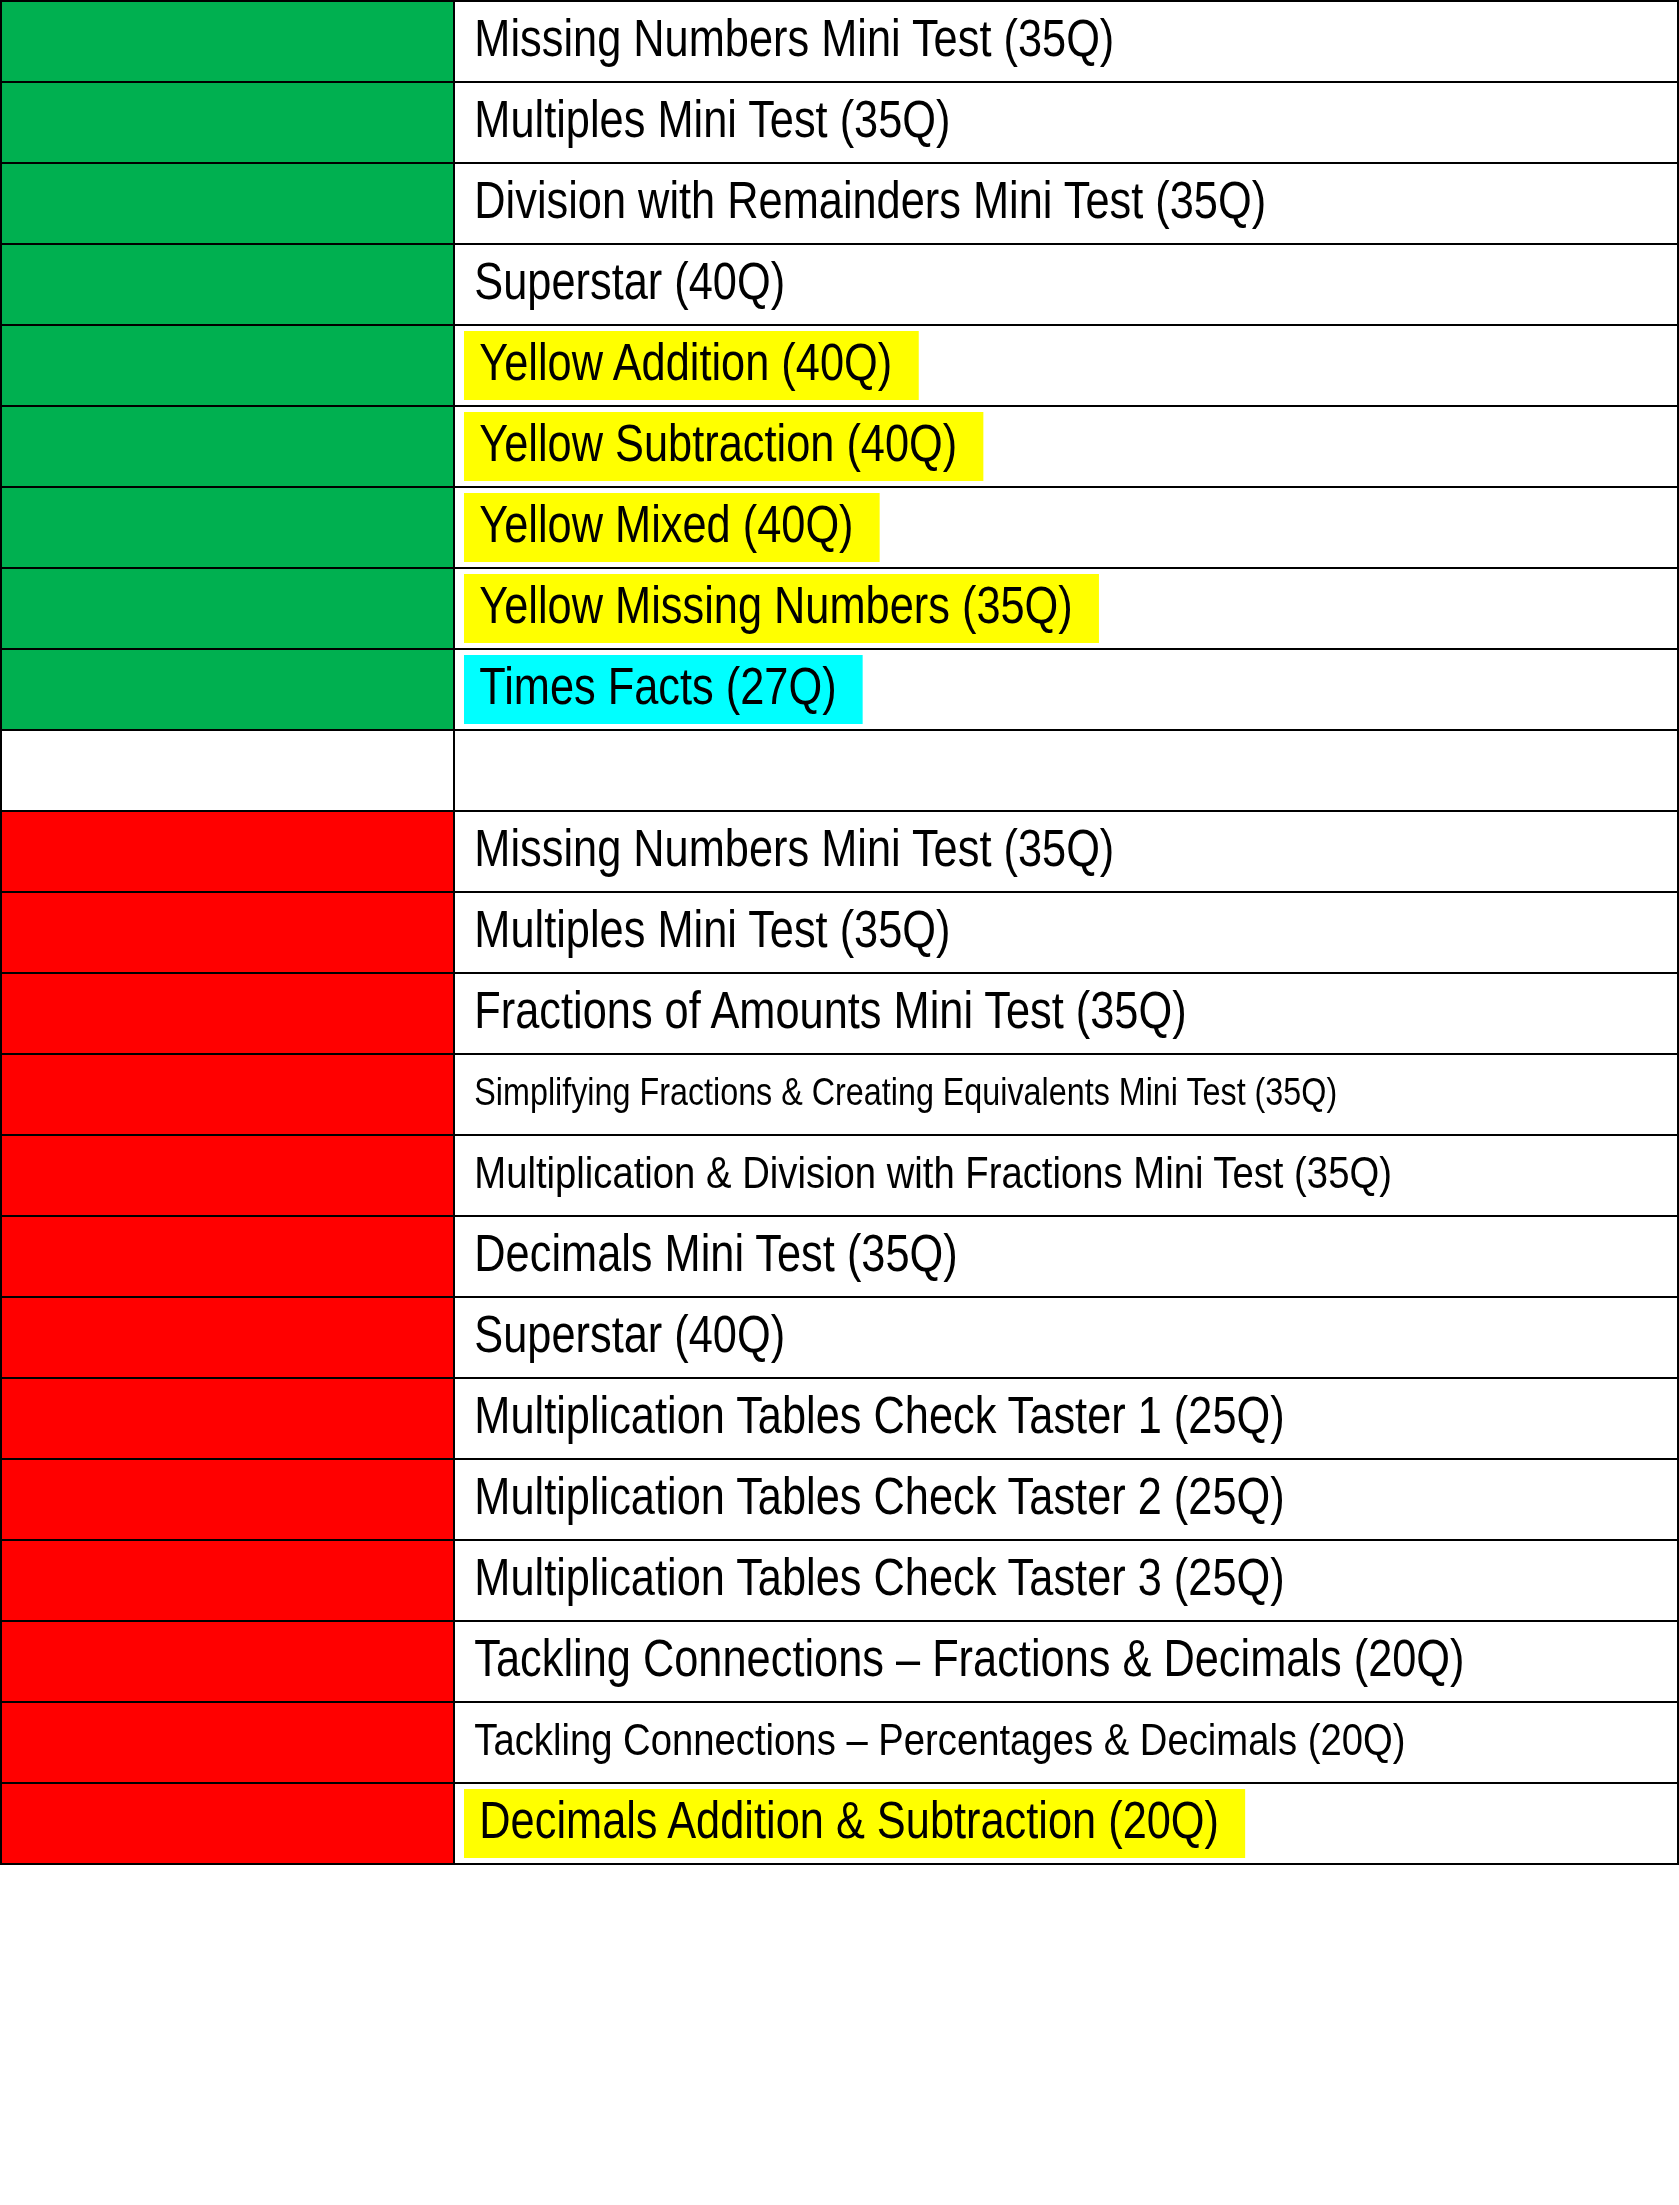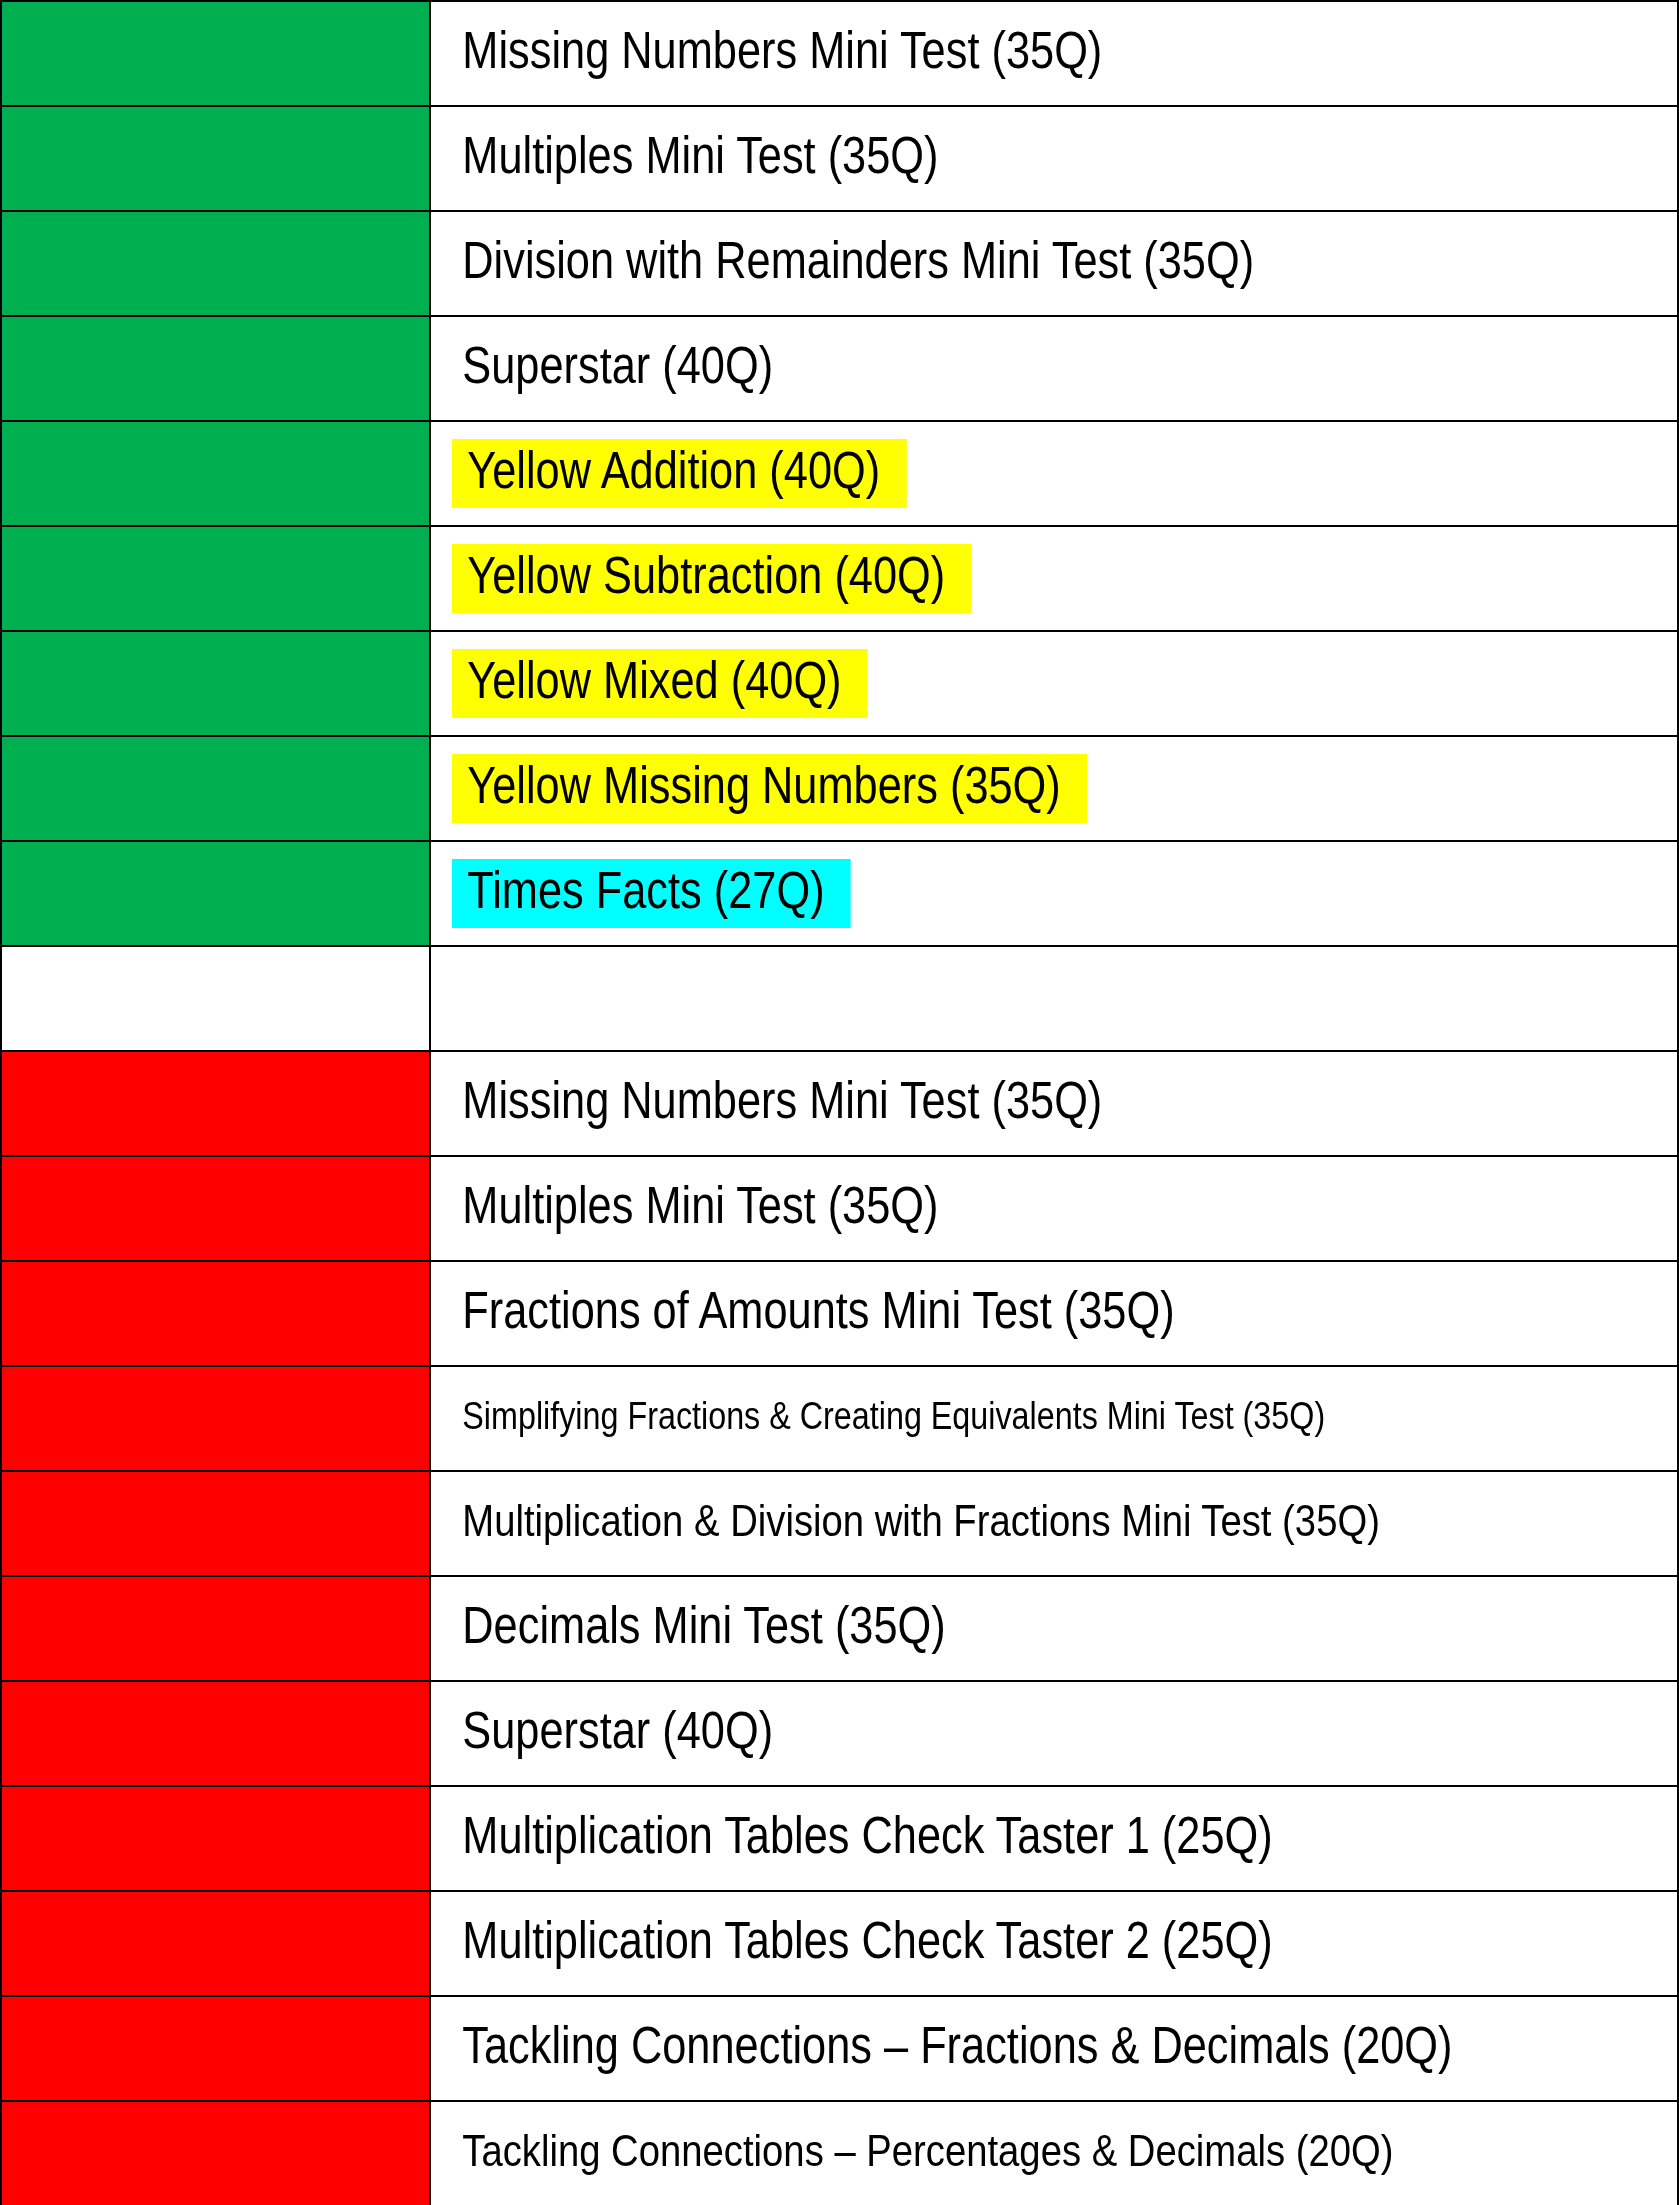--- a/index.html
+++ b/index.html
@@ -18,21 +18,21 @@
   }
   table.tests {
     border-collapse: collapse;
     table-layout: fixed;
     position: absolute;
     top: 0;
     left: 0;
   }
   table.tests td {
     border: 2.2px solid #000000;
-    padding: 16px;
+    padding: 4px;
     overflow: hidden;
   }
   td.status-col {
     width: 520px;
     height: 71px;
   }
   td.test-col {
     width: 1112px;
     height: 71px;
     background: #ffffff;
@@ -189,20 +189,26 @@
     </td>
   </tr>
 
   <tr>
     <td class="status-col" style="background: rgb(255, 0, 0);"></td>
     <td class="test-col">
       <span class="label size-normal">Multiplication Tables Check Taster 2 (25Q)</span>
     </td>
   </tr>
 
+  <tr>
+    <td class="status-col" style="background: rgb(255, 0, 0);"></td>
+    <td class="test-col">
+      <span class="label size-normal">Multiplication Tables Check Taster 3 (25Q)</span>
+    </td>
+  </tr>
 
   <tr>
     <td class="status-col" style="background: rgb(255, 0, 0);"></td>
     <td class="test-col">
       <span class="label size-normal">Tackling Connections – Fractions &amp; Decimals (20Q)</span>
     </td>
   </tr>
 
 
   <tr>

